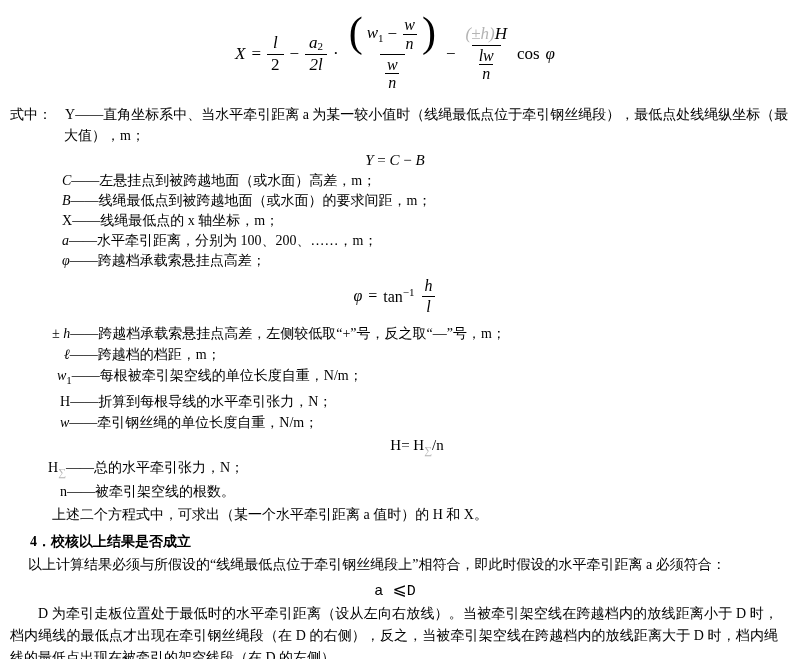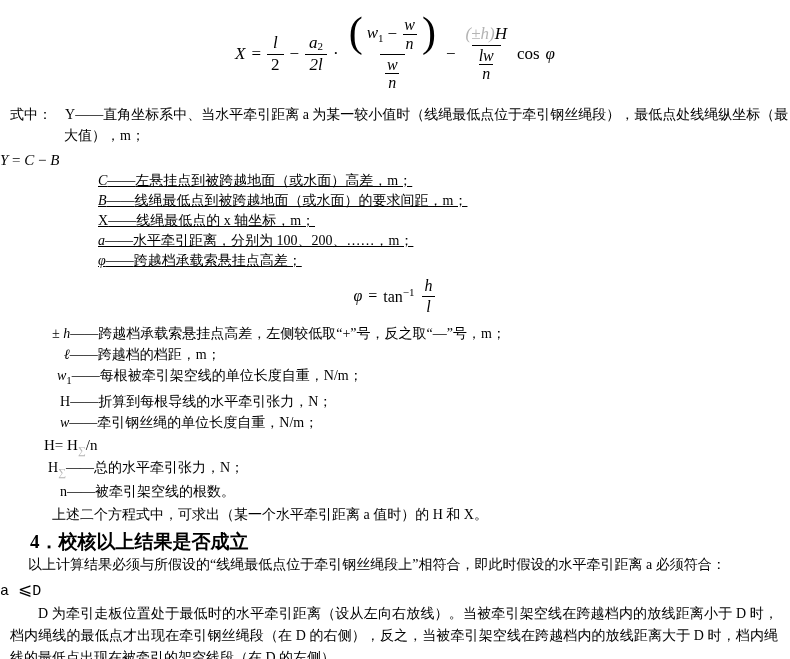--- a/index.html
+++ b/index.html
@@ -20,48 +20,48 @@
   .fx-wrap{display:flex;justify-content:center;align-items:center;padding-top:8px;height:92px;}
   .frow{display:inline-flex;align-items:center;gap:6px;font-size:17px;line-height:1.1;}
   .frac{display:inline-flex;flex-direction:column;align-items:center;}
   .fnum{display:inline-flex;align-items:flex-end;justify-content:center;padding:0 4px 1px;}
   .fden{display:inline-flex;align-items:flex-start;justify-content:center;padding:1px 4px 0;border-top:1px solid #000;}
   .frac .frac{font-size:16px;}
   .frac .frac .fnum,.frac .frac .fden{padding:0 3px;}
   .numrow{display:inline-flex;align-items:center;gap:4px;}
   .bigp{font-size:42px;font-weight:400;line-height:0;position:relative;top:-2px;}
   sup,sub{font-size:11px;}
-  .center-line{}
+  .center-line{text-align:center;}
 
   .fy-line{margin:6px 0 2px;font-size:15px;}
   .fphi-wrap{display:flex;justify-content:center;align-items:center;height:46px;margin:2px 0 4px;}
   .fh-line{margin:4px 0 2px;font-size:15px;padding-left:44px;}
   .fad-line{margin:4px 0 0;font-size:15px;font-family:"Liberation Mono",monospace;}
   .fad-line .le{font-family:"Liberation Serif",serif;font-size:17px;}
 
   
   .p1{margin:4px 0 0 10px;line-height:21px;}
   .p1 .lbl{display:inline-block;width:55px;}
   .p1-line2{margin-left:64px;line-height:21px;}
 
   .def{line-height:20px;}
   .def .dvar{font-style:italic;}
   .def .dvar.rm{font-style:normal;}
-  .defs1 .def{margin-left:98px;text-decoration:underline;}
+  .defs1 .def{margin-left:62px;}
   .d2-0{margin-left:52px;}
   .d2-1{margin-left:64px;}
   .d2-2{margin-left:57px;}
   .d2-3{margin-left:60px;}
   .d2-4{margin-left:60px;}
   .defs2 .def{line-height:21px;}
   .d3-0{margin-left:48px;}
   .d3-1{margin-left:60px;}
 
   .p2{margin:2px 0 0 52px;line-height:21px;}
-  .h4{margin:6px 0 0 30px;font-weight:bold;font-size:19px;line-height:21px;}
+  .h4{margin:6px 0 0 30px;font-weight:bold;font-size:14px;line-height:21px;}
   .p3{margin:2px 0 0 28px;line-height:21px;}
   .pd{margin:3px 12px 0 10px;text-indent:2em;line-height:22px;text-align:justify;}
 </style>
 </head>
 <body>
 
 <div class="page">
 
   <div class="fx-wrap">
     <span class="frow">

